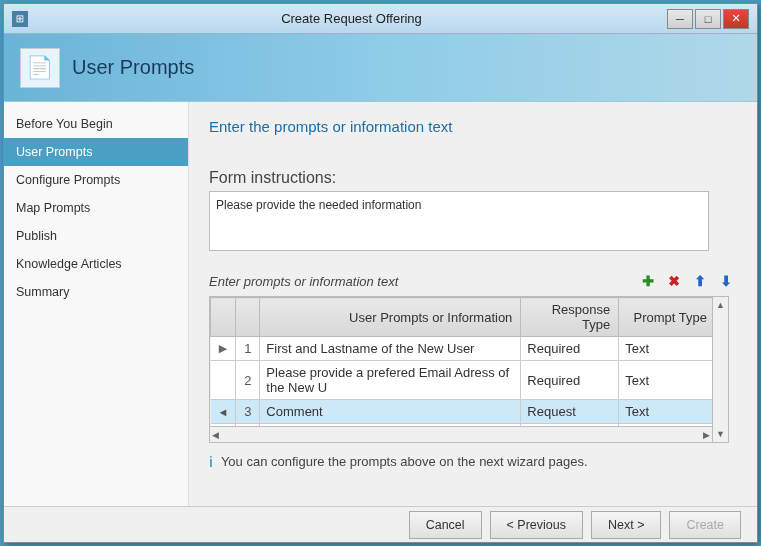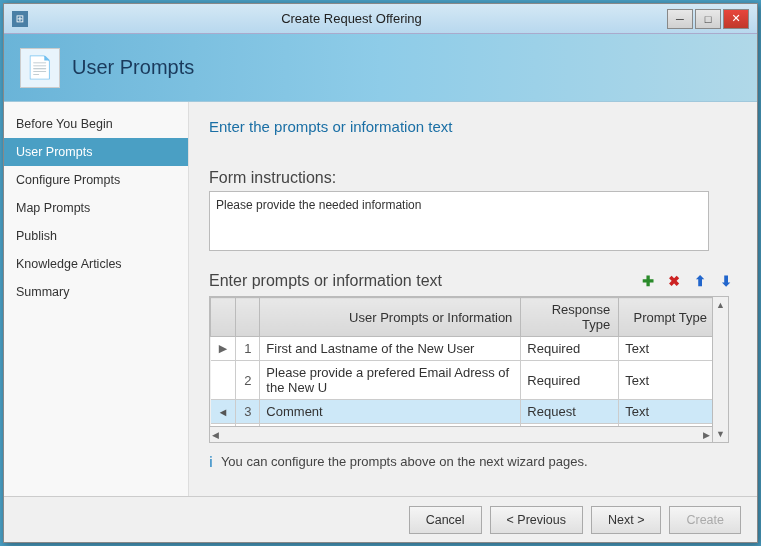--- a/index.html
+++ b/index.html
@@ -171,22 +171,23 @@
     }
 
     .table-header-row {
       display: flex;
       align-items: center;
       justify-content: space-between;
       margin-bottom: 4px;
     }
 
     .table-label {
-      font-size: 16px;
+      font-size: 13px;
       color: #444;
+      font-style: italic;
     }
 
     .table-actions {
       display: flex;
       gap: 4px;
     }
 
     .action-btn {
       width: 22px;
       height: 22px;
@@ -211,21 +212,21 @@
       font-size: 12px;
       color: #444;
     }
 
     .info-icon {
       color: #1a7fc0;
       font-size: 15px;
     }
 
     .footer {
-      height: 46px;
+      height: 36px;
       background: #f0f0f0;
       border-top: 1px solid #ccc;
       display: flex;
       align-items: center;
       justify-content: flex-end;
       padding: 0 16px;
       gap: 8px;
       flex-shrink: 0;
     }
 

